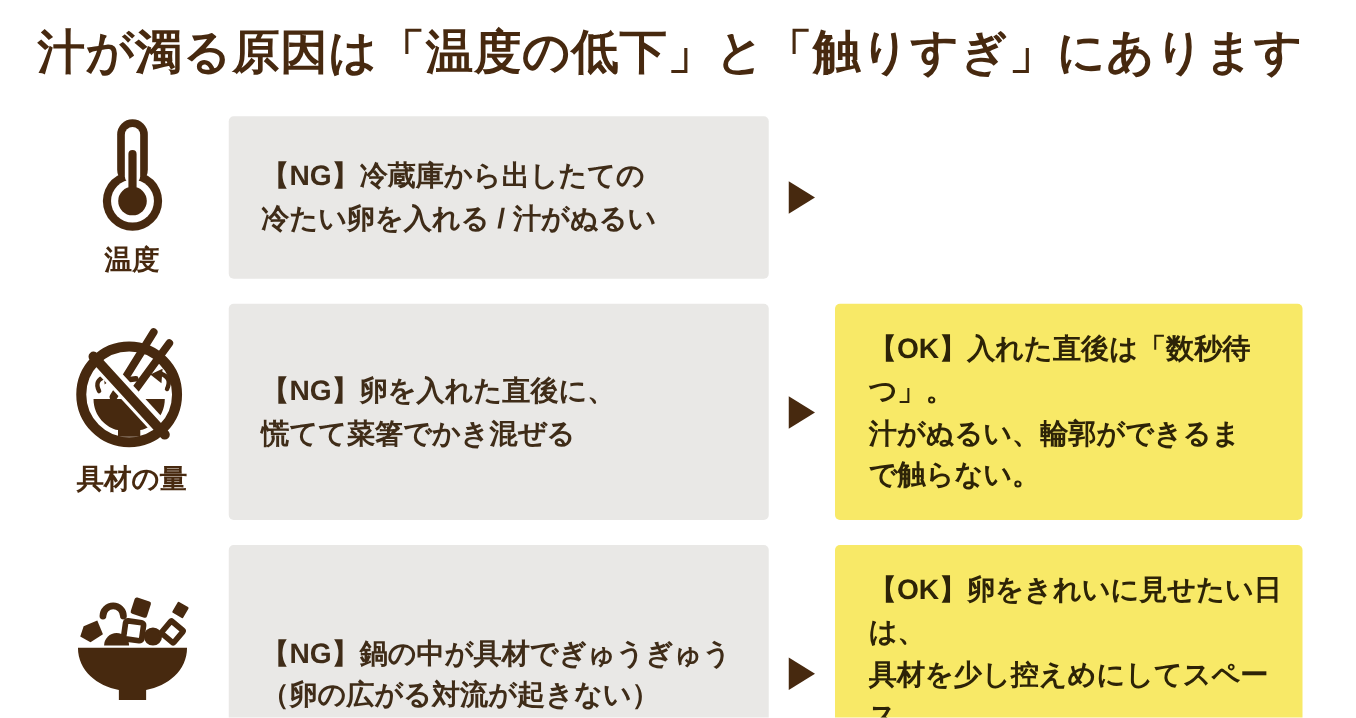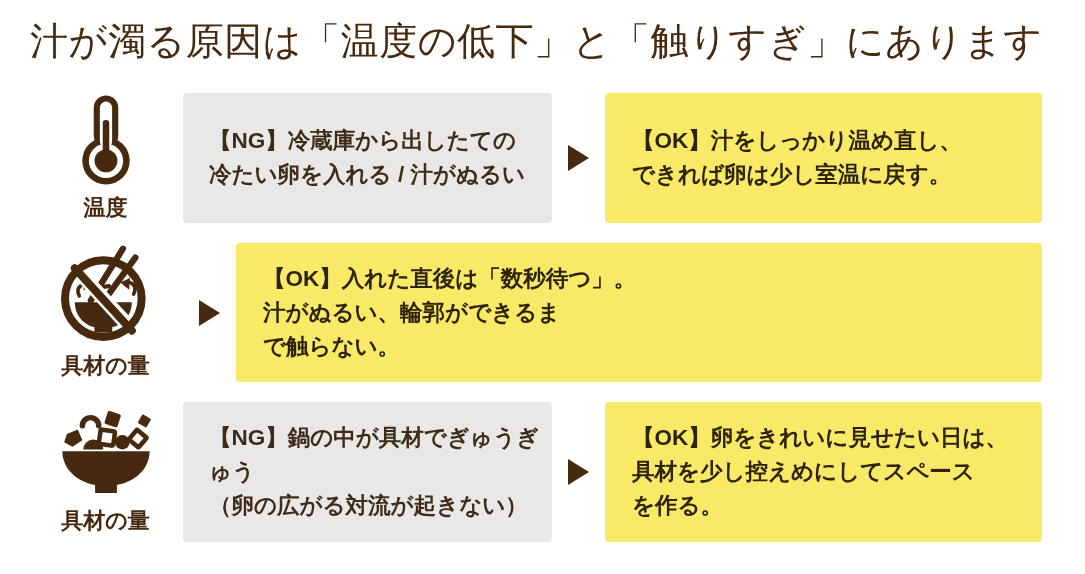--- a/index.html
+++ b/index.html
@@ -12,21 +12,21 @@
   }
   *{box-sizing:border-box;margin:0;padding:0;}
   html,body{width:1085px;height:574px;overflow:hidden;}
   body{
     background:var(--background);
     font-family:"Liberation Sans","DejaVu Sans",sans-serif;
   }
   .page-title{
     margin:16px 0 0 30px;
     font-size:38px;
-    font-weight:400;
+    font-weight:700;
     letter-spacing:.5px;
     color:var(--brown);
     white-space:nowrap;
   }
   .rows{
     display:flex;
     flex-direction:column;
     gap:20px;
     margin-top:26px;
     padding:0 43px 0 28px;
@@ -45,21 +45,21 @@
   }
   .icon-label{
     margin-top:6px;
     font-size:22px;
     font-weight:700;
     color:var(--brown);
     white-space:nowrap;
   }
   .ng-box{
     flex:none;
-    width:369px;
+    width:432px;
     min-height:127px;
     background:var(--ng-box-bg);
     border-radius:4px;
     display:flex;
     align-items:center;
     padding:19px 10px 19px 26px;
     overflow:hidden;
   }
   .ok-box{
     flex:1;
@@ -122,24 +122,20 @@
         </svg>
       </span>
       <div class="icon-label">温度</div>
     </div>
     <div class="ng-box">
       <span class="ng-text">【NG】冷蔵庫から出したての
 冷たい卵を入れる / 汁がぬるい</span>
     </div>
     <div class="arrow-cell">
       <span class="tri-right"></span>
-    </div>
-    <div class="ok-box">
-      <span class="ok-text">【OK】汁をしっかり温め直し、
-できれば卵は少し室温に戻す。</span>
     </div>
   </div>
 
   <div class="row">
     <div class="icon-cell">
       <span>
         <svg width="98" height="100" viewBox="0 0 110 112" aria-hidden="true">
           <circle cx="52" cy="60" r="43" class="sb" stroke-width="9"></circle>
           <line x1="74" y1="4" x2="38" y2="62" class="sb" stroke-width="7"></line>
           <line x1="88" y1="14" x2="50" y2="66" class="sb" stroke-width="7"></line>
@@ -148,20 +144,24 @@
           <path d="M25,57 q-5,-10 6,-13" class="sb" stroke-width="4"></path>
           <polygon points="29,39 40,43 30,51" class="fb"></polygon>
           <path d="M86,55 q5,-10 -6,-14" class="sb" stroke-width="4"></path>
           <polygon points="82,37 71,42 81,50" class="fb"></polygon>
           <line x1="29" y1="35" x2="75" y2="85" stroke="#fff" stroke-width="16"></line>
           <line x1="20" y1="26" x2="84" y2="96" class="sb" stroke-width="9"></line>
         </svg>
       </span>
       <div class="icon-label">具材の量</div>
     </div>
+    <div class="ng-box">
+      <span class="ng-text">【NG】卵を入れた直後に、
+慌てて菜箸でかき混ぜる</span>
+    </div>
     <div class="arrow-cell">
       <span class="tri-right"></span>
     </div>
     <div class="ok-box">
       <span class="ok-text">【OK】入れた直後は「数秒待つ」。
 汁がぬるい、輪郭ができるま
 で触らない。</span>
     </div>
   </div>
 

